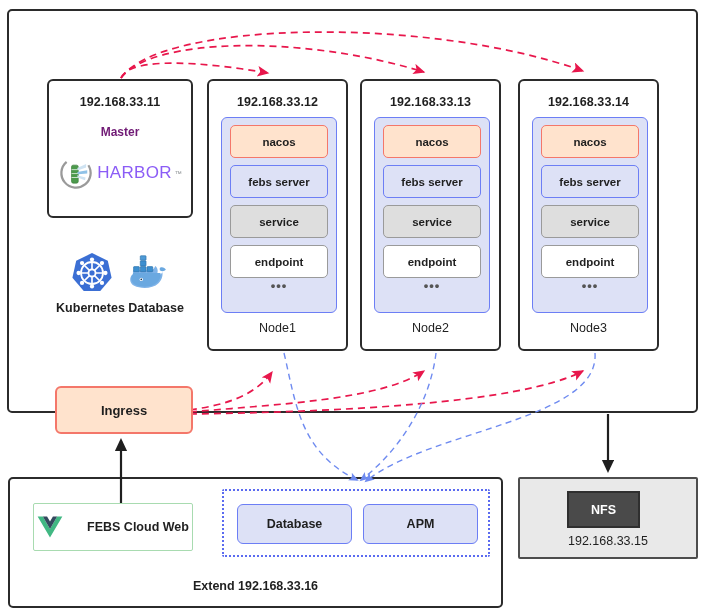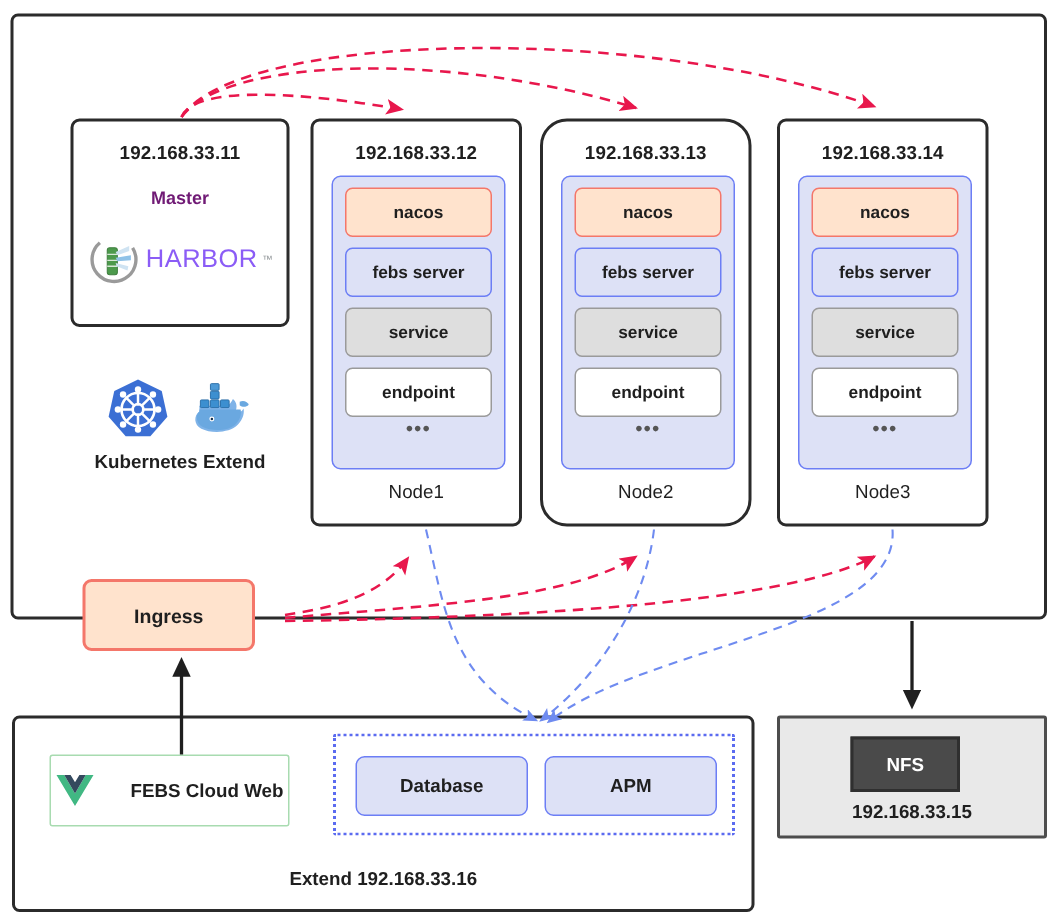--- a/index.html
+++ b/index.html
@@ -59,21 +59,21 @@
     font-size:12.5px;font-weight:700;color:#1f1f1f;
   }
 
   
   .node-box{
     position:absolute;top:79px;width:141px;height:272px;
     border:2.5px solid #2b2b2b;border-radius:6px;background:#ffffff;
     box-sizing:border-box;
     padding-left:42px;
   }
-  #node-0{left:207px;} #node-1{left:360px;border-radius:18px;} #node-2{left:518px;}
+  #node-0{left:207px;} #node-1{left:360px;} #node-2{left:518px;}
 
   .node-inner{
     position:absolute;left:12px;top:36px;width:116px;height:196px;
     border:1.6px solid #6c7ef5;border-radius:6px;background:#dde1f6;
     box-sizing:border-box;padding:7px 8px 4px 8px;
   }
   .pod{
     box-sizing:border-box;width:100%;height:33px;margin-bottom:7px;
     display:flex;align-items:center;justify-content:center;
     font-size:11.5px;font-weight:700;border-radius:5px;color:#1f1f1f;
@@ -86,21 +86,21 @@
     text-align:center;font-size:13px;font-weight:700;color:#555;
     line-height:12px;letter-spacing:1px;
   }
   .node-name{
     position:absolute;left:0;right:0;top:240px;text-align:center;
     font-size:12.5px;font-weight:400;color:#1f1f1f;
   }
 
   
   .ingress-box{
-    left:55px;top:386px;width:115px;height:48px;
+    left:55px;top:386px;width:138px;height:48px;
     border:2.2px solid #f4776a;border-radius:6px;background:#ffe3cd;
     display:flex;align-items:center;justify-content:center;
     font-size:13px;font-weight:700;color:#1f1f1f;z-index:6;
   }
 
   
   .febs-web{
     left:33px;top:503px;width:160px;height:48px;
     border:1.8px solid #a8dbb0;border-radius:2px;background:#ffffff;
     display:flex;align-items:center;justify-content:center;gap:7px;
@@ -126,21 +126,21 @@
 
   
   .nfs-chip{
     position:absolute;left:47px;top:12px;width:73px;height:37px;
     background:#4a4a4a;border:2px solid #2f2f2f;
     display:flex;align-items:center;justify-content:center;
     font-size:12.5px;font-weight:700;color:#ffffff;box-sizing:border-box;
   }
   .nfs-ip{
     position:absolute;left:0;right:0;top:55px;text-align:center;
-    font-size:12.5px;font-weight:700;color:#1f1f1f;
+    font-size:12.5px;font-weight:400;color:#1f1f1f;
   }
 
   
   #edges{position:absolute;left:0;top:0;width:709px;height:615px;
     pointer-events:none;z-index:5;}
   #edges-top{position:absolute;left:0;top:0;width:709px;height:615px;
     pointer-events:none;z-index:1;}
 </style>
 </head>
 <body>
@@ -227,21 +227,21 @@
           <rect x="15" y="18" width="9" height="8" rx="1"></rect>
           <rect x="25.5" y="18" width="9" height="8" rx="1"></rect>
           <rect x="36" y="18" width="9" height="8" rx="1"></rect>
           <rect x="25.5" y="9" width="9" height="8" rx="1"></rect>
         </g>
         <rect x="25.5" y="1" width="9" height="7" rx="1" fill="#4e9ad6" stroke="#2b6fa8" stroke-width="1"></rect>
         <circle cx="27" cy="38" r="2.6" fill="#ffffff"></circle>
         <circle cx="27" cy="38" r="1.3" fill="#16314d"></circle>
       </svg>
     </div>
-    <div class="k8s-label">Kubernetes Extend</div>
+    <div class="k8s-label">Kubernetes Database</div>
   </div>
 
   <div class="box node-box" id="node-0">
     <div class="host-ip">192.168.33.12</div>
     <div class="node-inner">
       <div class="pod pod-nacos">nacos</div>
       <div class="pod pod-febs">febs server</div>
       <div class="pod pod-service">service</div>
       <div class="pod pod-endpoint">endpoint</div>
       <div class="pod-ellipsis">•••</div>

